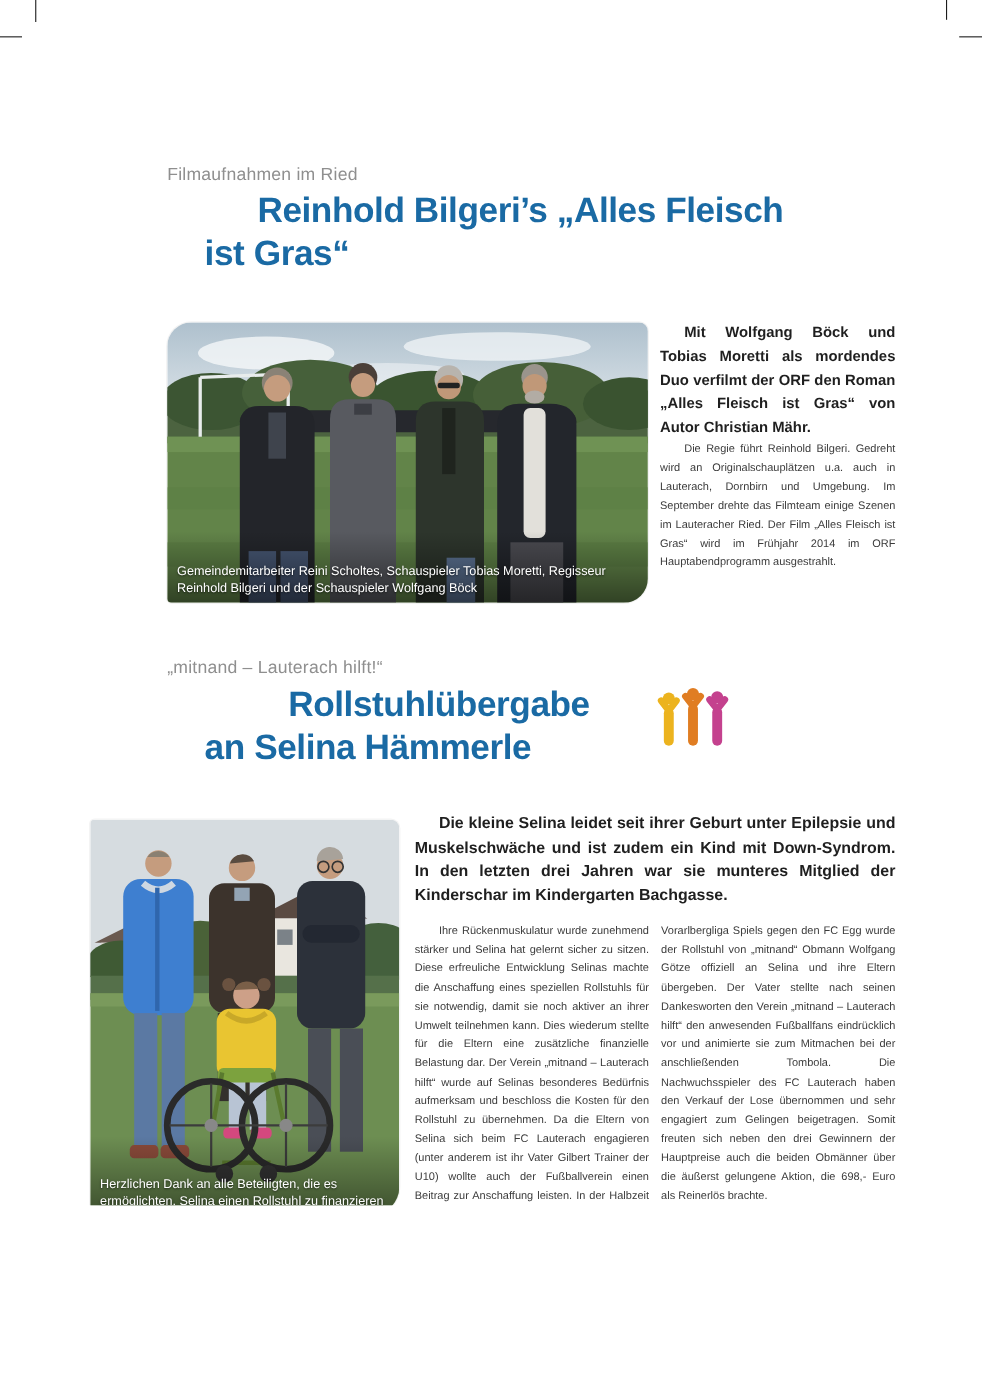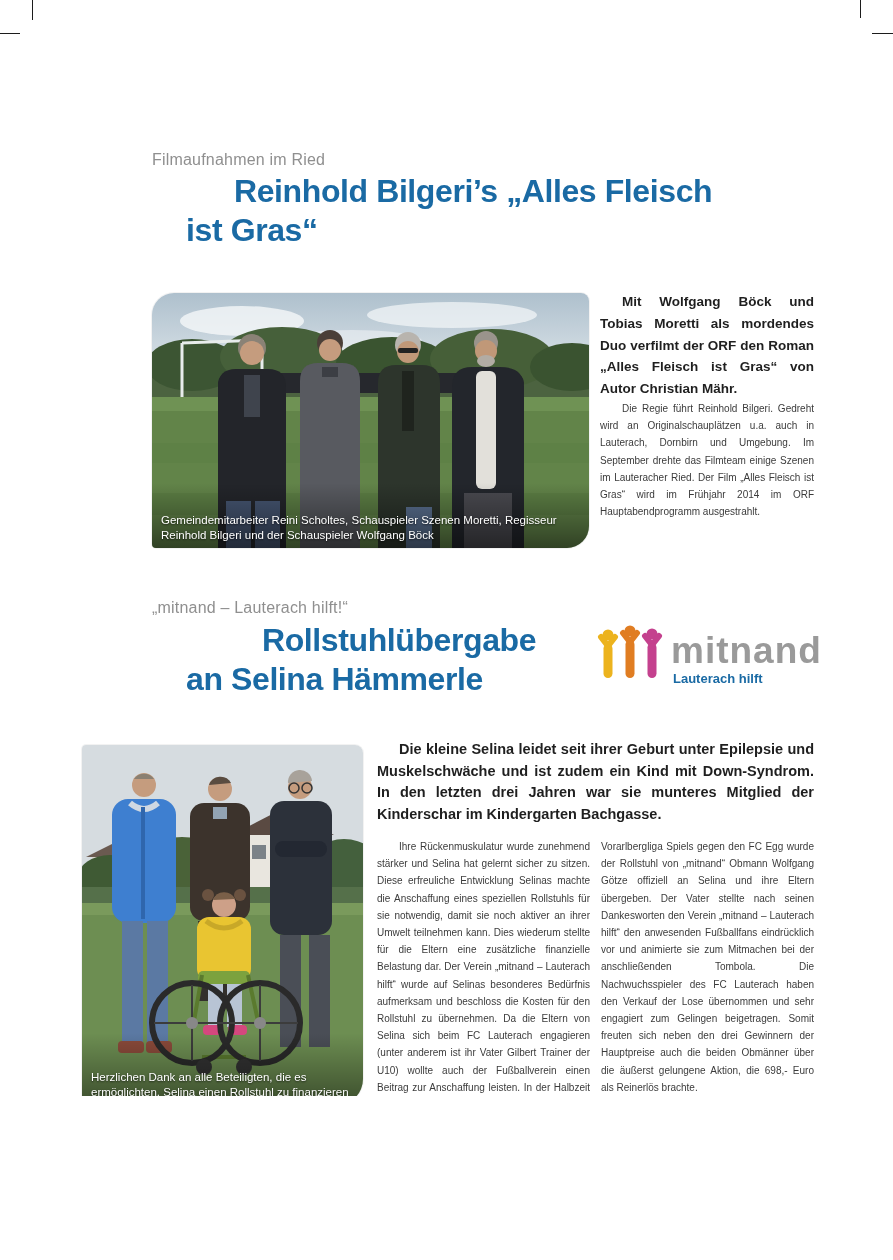--- a/index.html
+++ b/index.html
@@ -122,21 +122,21 @@
       <rect x="254" y="214" width="26" height="41" fill="#5a7090"></rect>
 
       <circle cx="334" cy="50" r="12" fill="#9a948c"></circle>
       <circle cx="334" cy="58" r="11" fill="#c09878"></circle>
       <ellipse cx="334" cy="68" rx="9" ry="6" fill="#b2aca4"></ellipse>
       <path d="M300 255 V94 Q300 74 320 74 H348 Q372 74 372 94 V255 Z" fill="#23262c"></path>
       <rect x="324" y="78" width="20" height="118" rx="6" fill="#e2e0da"></rect>
       <rect x="312" y="200" width="48" height="55" fill="#4a4a50"></rect>
       <rect y="190" width="437" height="65" fill="url(#shade1)"></rect>
     </svg>
-    <div class="caption">Gemeindemitarbeiter Reini Scholtes, Schauspieler Szenen Moretti, Regisseur Reinhold Bilgeri und der Schauspieler Wolfgang Böck</div>
+    <div class="caption">Gemeindemitarbeiter Reini Scholtes, Schauspieler Tobias Moretti, Regisseur Reinhold Bilgeri und der Schauspieler Wolfgang Böck</div>
   </div>
 
   <div id="col1">
     <p class="intro" style="margin:0;">Mit Wolfgang Böck und Tobias Moretti als mordendes Duo verfilmt der ORF den Roman „Alles Fleisch ist Gras“ von Autor Christian Mähr.</p>
     <p class="bodytext" style="margin:0;">Die Regie führt Reinhold Bilgeri. Gedreht wird an Originalschauplätzen u.a. auch in Lauterach, Dornbirn und Umgebung. Im September drehte das Filmteam einige Szenen im Lauteracher Ried. Der Film „Alles Fleisch ist Gras“ wird im Frühjahr 2014 im ORF Hauptabendprogramm ausgestrahlt.</p>
   </div>
 
   <div class="kicker" style="left:152px;top:599px;">„mitnand – Lauterach hilft!“</div>
 
   <h1 class="headline" style="left:152px;top:621px;margin:0;">
@@ -158,24 +158,20 @@
         <path d="M33 18 L26 9 M33 18 L40 9" stroke-width="6" stroke-linecap="round" fill="none" stroke="#e07d22"></path>
         <rect x="28.5" y="16" width="9" height="38" rx="4.5" fill="#e07d22"></rect>
       </g>
 
       <g>
         <circle cx="55" cy="10" r="5.5" fill="#c4418e"></circle>
         <path d="M55 21 L48 12 M55 21 L62 12" stroke-width="6" stroke-linecap="round" fill="none" stroke="#c4418e"></path>
         <rect x="50.5" y="19" width="9" height="35" rx="4.5" fill="#c4418e"></rect>
       </g>
     </svg>
-    <div class="logo-text">
-      <div class="logo-wordmark">mitnand</div>
-      <div class="logo-subtitle">Lauterach hilft</div>
-    </div>
   </div>
 
   <div class="photo" id="photo2">
     <svg width="281" height="360" viewBox="0 0 281 360">
       <defs>
         <linearGradient id="shade2" x1="0" y1="0" x2="0" y2="1">
           <stop offset="0" stop-color="rgba(0,0,0,0)"></stop>
             <stop offset="1" stop-color="rgba(0,0,0,0.45)"></stop>
         </linearGradient>
       </defs>

